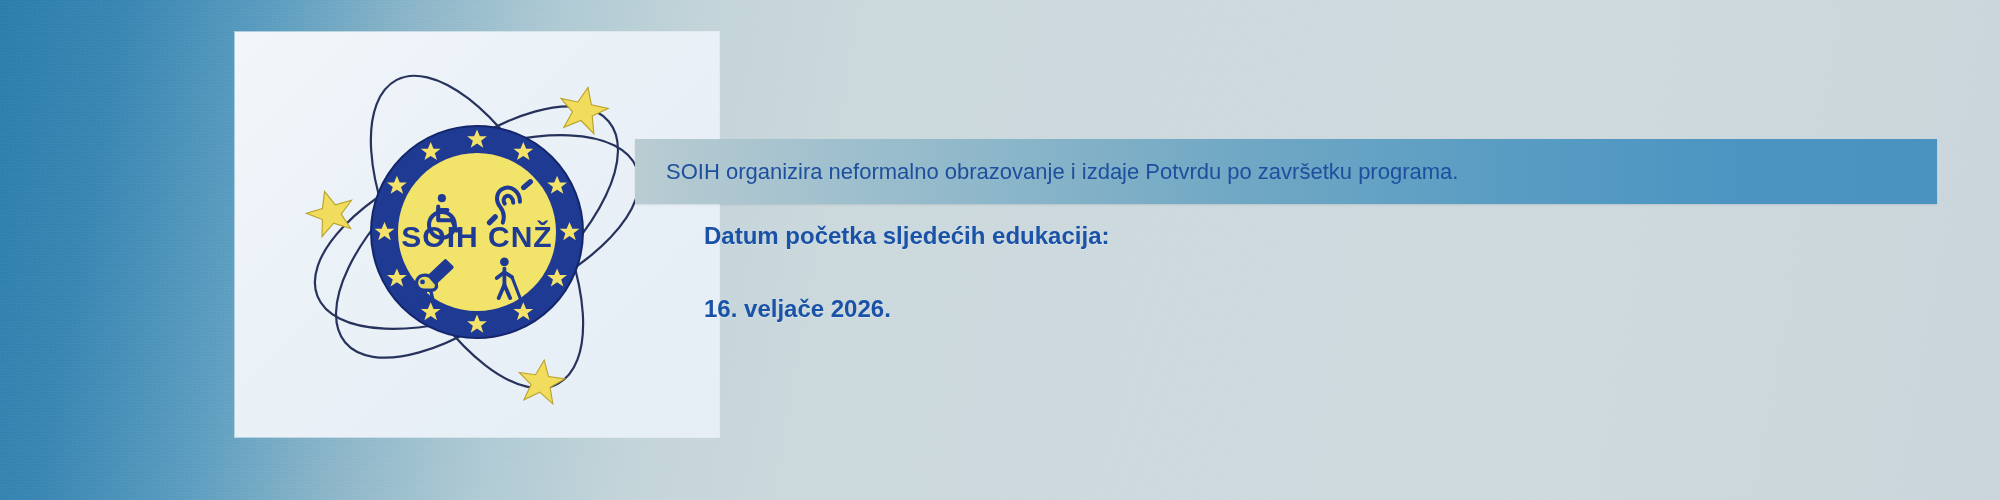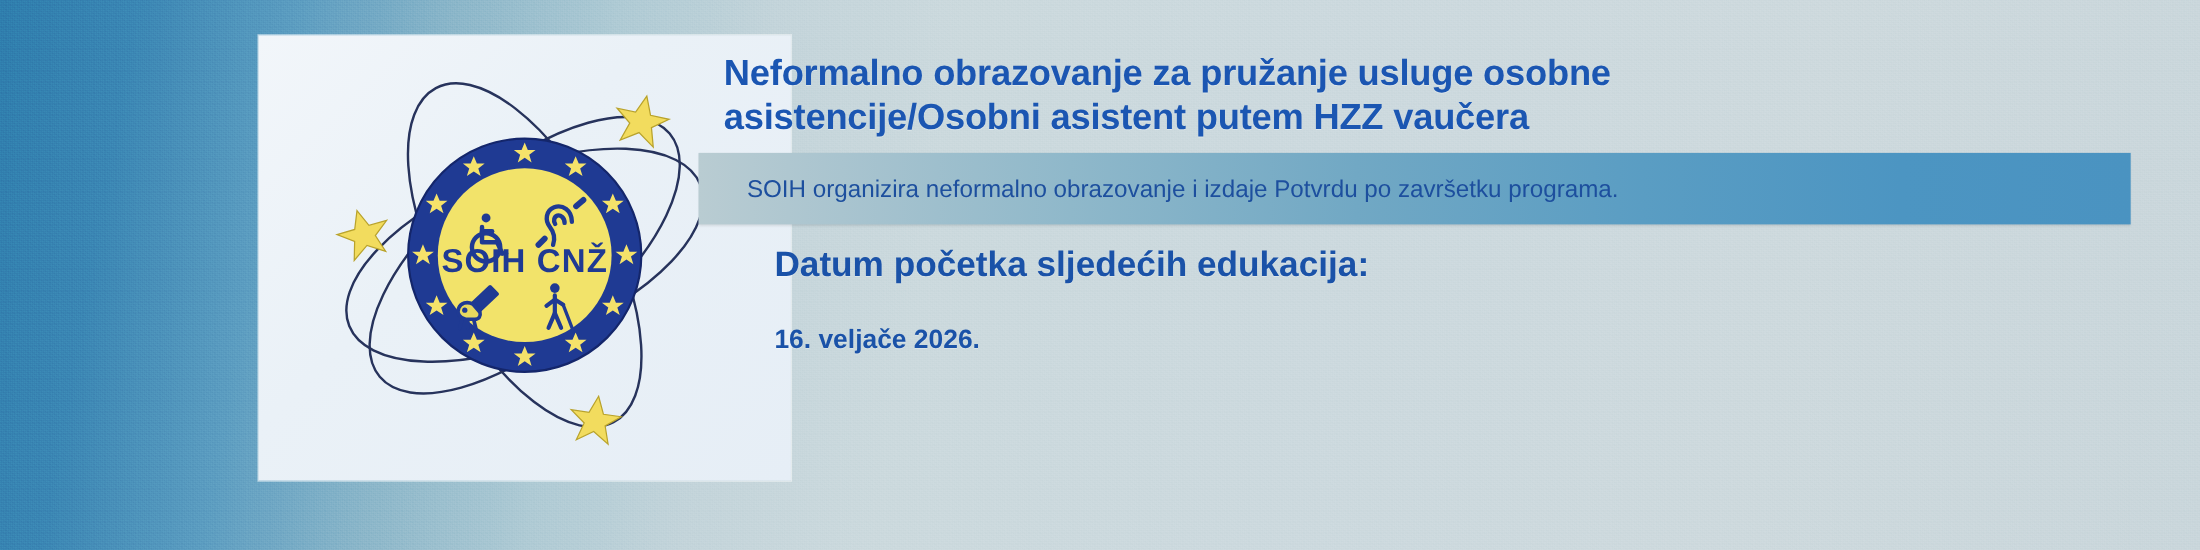--- a/index.html
+++ b/index.html
@@ -99,29 +99,28 @@
   }
   #subtitle-text {
     position: absolute;
     left: 31px;
     top: 0;
     height: 65px;
     line-height: 65px;
     color: #1d4f9e;
     font-size: 22px;
     white-space: nowrap;
-    margin-left: 13px;
   }
 
   #label-date {
     position: absolute;
     left: 46px;
     top: 222px;
     color: #1a52a8;
-    font-size: 32px;
+    font-size: 24px;
     font-weight: bold;
     white-space: nowrap;
     text-shadow: 0 1px 0 rgba(255,255,255,.3);
   }
   #value-date {
     position: absolute;
     left: 46px;
     top: 295px;
     color: #1a52a8;
     font-size: 24px;
@@ -233,24 +232,20 @@
           <path d="M20,18 L30,44" stroke-width="3.2"></path>
         </g>
 
         <text x="200" y="215" text-anchor="middle" font-family="'Liberation Sans', sans-serif" font-size="30" font-weight="bold" fill="#1f3a93" letter-spacing="1">SOIH CNŽ</text>
       </g>
     </svg>
   </div>
 
   <div id="content">
 
-    <h1 id="headline">
-      <span class="hl-line">Neformalno obrazovanje za pružanje usluge osobne</span>
-      <span class="hl-line">asistencije/Osobni asistent putem HZZ vaučera</span>
-    </h1>
 
     <div id="subtitle-band">
       <div id="subtitle-text">SOIH organizira neformalno obrazovanje i izdaje Potvrdu po završetku programa.</div>
     </div>
 
     <div id="label-date">Datum početka sljedećih edukacija:</div>
     <div id="value-date">16. veljače 2026.</div>
 
   </div>
 </div>

